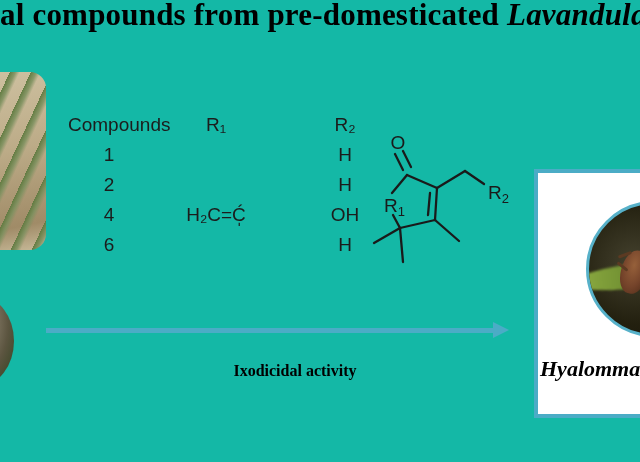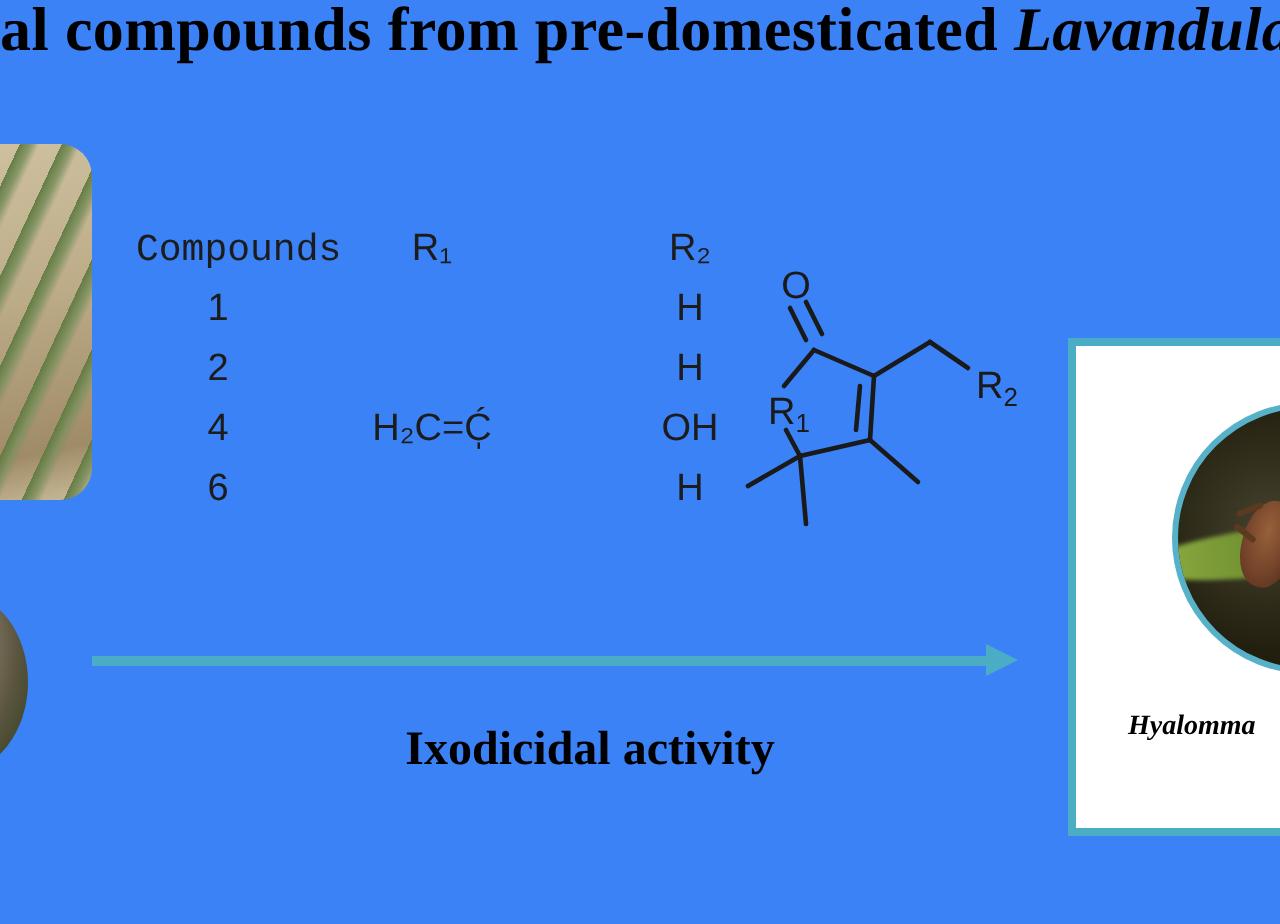--- a/index.html
+++ b/index.html
@@ -1,16 +1,16 @@
 <!DOCTYPE html>
 <html><head>
 <meta charset="utf-8">
 <style>
   html,body{margin:0;padding:0;background:#fff;}
-  .canvas{position:relative;width:640px;height:462px;background:#3b82f6;overflow:hidden;
+  .canvas{position:relative;width:640px;height:462px;background:#14b8a6;overflow:hidden;
           font-family:"Liberation Sans","DejaVu Sans",sans-serif;}
 
   
   .title{position:absolute;left:0;top:-5px;white-space:nowrap;color:#000;
          font-family:"Liberation Serif","DejaVu Serif",serif;font-weight:bold;
          font-size:31px;line-height:40px;letter-spacing:0.2px;}
   .title .species{font-style:italic;}
 
   
   .photo-field{position:absolute;left:-32px;top:72px;width:78px;height:178px;border-radius:16px;
@@ -18,56 +18,56 @@
       repeating-linear-gradient(115deg, rgba(96,122,64,0.95) 0px, rgba(125,145,95,0.85) 5px, rgba(205,190,160,0) 9px, rgba(205,190,160,0) 19px),
       linear-gradient(168deg,#cfc2a2 0%,#bcab87 45%,#a08b67 85%,#c8bb9a 100%);}
   .photo-plant{position:absolute;left:-56px;top:296px;width:70px;height:90px;border-radius:50%;
     background:radial-gradient(ellipse at 45% 30%, #a99f8a 0%, #7d7460 35%, #5c5540 60%, #41492c 82%, #2e3a20 100%);}
 
   
   .ctable{position:absolute;left:68px;top:110px;width:310px;color:#1c1c1c;
           font-size:19px;font-family:"Liberation Sans","DejaVu Sans",sans-serif;}
   .crow{position:relative;height:30px;}
   .cell{position:absolute;top:50%;transform:translateY(-50%);white-space:nowrap;}
-  .cell-head-compounds{left:0;font-family:Liberation Mono, monospace;}
+  .cell-head-compounds{left:0;}
   .cell-num{left:30px;width:22px;text-align:center;}
   .cell-r1{left:55px;width:186px;text-align:center;}
   .cell-r2{left:246px;width:62px;text-align:center;}
 
   
   .structure{position:absolute;left:370px;top:105px;}
   .structure text{fill:#1a1a1a;font-family:"Liberation Sans","DejaVu Sans",sans-serif;font-size:19px;}
   .structure .sub{font-size:13px;}
   .structure line{stroke:#1a1a1a;stroke-width:2.3;stroke-linecap:round;}
 
   
   .arrow-body{position:absolute;left:46px;top:328px;width:450px;height:5px;background:#4BACC6;}
   .arrow-head{position:absolute;left:493px;top:322px;width:0;height:0;
     border-top:8px solid transparent;border-bottom:8px solid transparent;border-left:16px solid #4BACC6;}
   .arrow-label{position:absolute;left:145px;top:362px;width:300px;text-align:center;color:#000;
-    font-family:"Liberation Serif","DejaVu Serif",serif;font-weight:bold;font-size:24px;}
+    font-family:"Liberation Serif","DejaVu Serif",serif;font-weight:bold;font-size:16px;}
 
   
   .result-box{position:absolute;left:534px;top:169px;width:130px;height:249px;box-sizing:border-box;
     border:4px solid #4BACC6;background:#fff;}
   .tick-circle{position:absolute;left:586px;top:201px;width:136px;height:136px;box-sizing:border-box;
     border:3px solid #57b1c9;border-radius:50%;overflow:hidden;
     background:radial-gradient(circle at 35% 45%, #44412e 0%, #23200f 55%, #141109 100%);}
   .grass-blade{position:absolute;left:-12%;top:44%;width:125%;height:19%;border-radius:45%;
     background:linear-gradient(90deg,#8fae43 0%,#5d7c26 55%,#33490f 100%);
     transform:rotate(-7deg);filter:blur(1px);}
   .tick-body{position:absolute;left:32px;top:46px;width:26px;height:44px;
     border-radius:50% 50% 46% 46%;transform:rotate(14deg);
     background:radial-gradient(ellipse at 45% 35%, #96603a 0%, #74432a 55%, #4e2b18 100%);}
   .tick-body::before{content:"";position:absolute;left:-7px;top:6px;width:14px;height:3px;
     background:#5c3a22;border-radius:2px;transform:rotate(-35deg);}
   .tick-body::after{content:"";position:absolute;left:-6px;top:18px;width:13px;height:3px;
     background:#5c3a22;border-radius:2px;transform:rotate(25deg);}
-  .tick-caption{position:absolute;left:564px;top:356px;white-space:nowrap;color:#000;
-    font-family:"Liberation Serif","DejaVu Serif",serif;font-weight:bold;font-style:italic;font-size:14px;}
+  .tick-caption{position:absolute;left:540px;top:356px;white-space:nowrap;color:#000;
+    font-family:"Liberation Serif","DejaVu Serif",serif;font-weight:bold;font-style:italic;font-size:22px;}
 </style>
 </head>
 <body>
 
 <div class="canvas">
 
   <div class="title">
     <span>al compounds from pre-domesticated </span><span class="species">Lavandula</span>
   </div>
 

